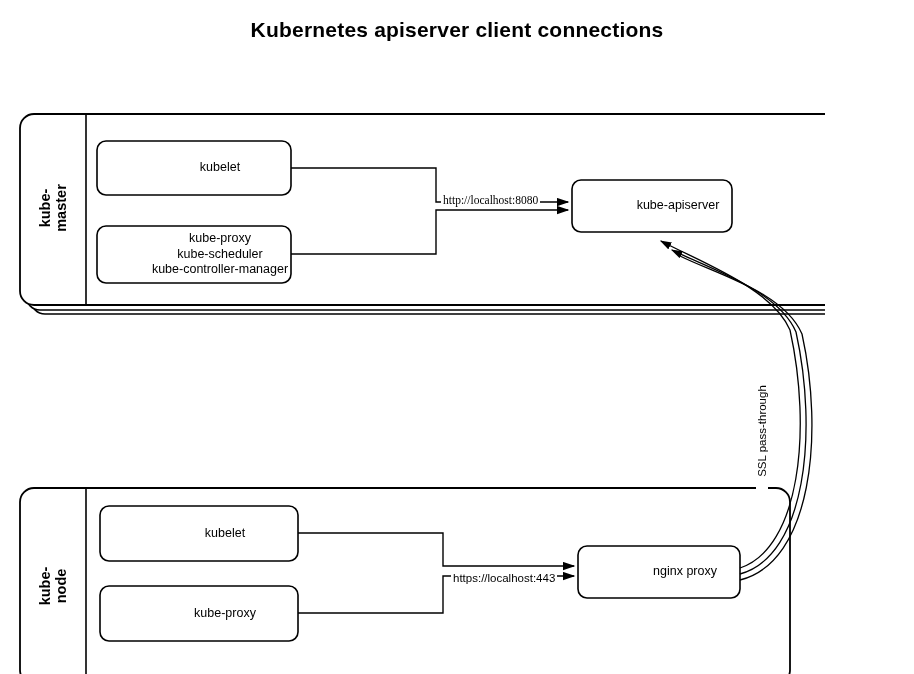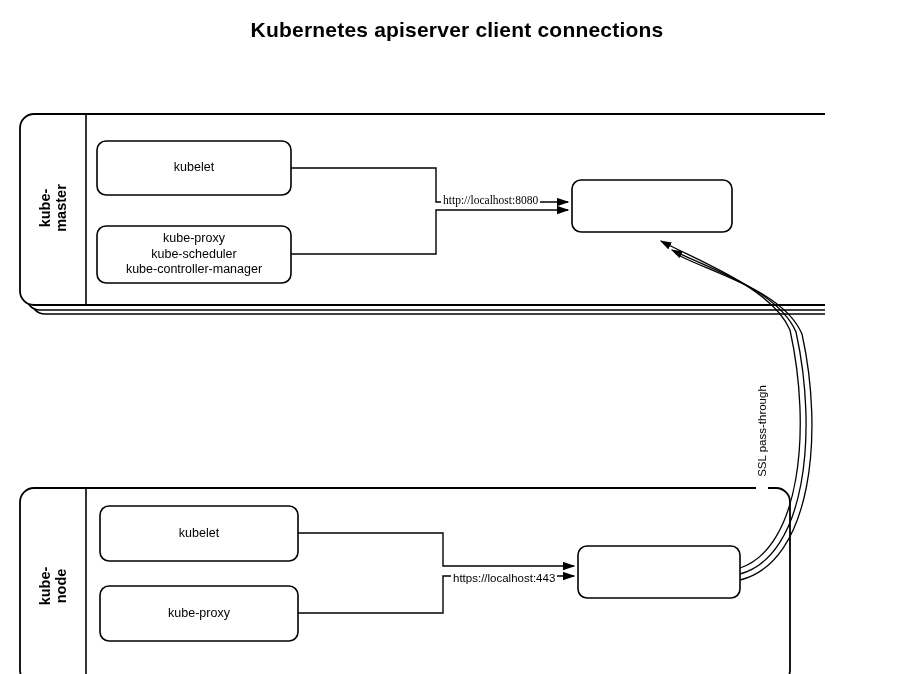--- a/index.html
+++ b/index.html
@@ -39,20 +39,21 @@
     position: absolute;
     display: flex;
     align-items: center;
     justify-content: center;
     text-align: center;
     font-size: 12.5px;
     color: #000000;
     line-height: 1.25;
     white-space: pre-line;
     pointer-events: none;
+    padding-left: 26px;
   }
   .group-label {
     position: absolute;
     font-size: 14.5px;
     font-weight: bold;
     color: #000000;
     transform-origin: center center;
     display: flex;
     align-items: center;
     justify-content: center;
@@ -127,20 +128,22 @@
     <span>kube-master</span>
   </div>
   <div class="group-label" style="left:21px; top:566px; width:64px; height:40px; transform: rotate(-90deg);">
     <span>kube-node</span>
   </div>
 
   <div class="box-label" style="left:97px; top:141px; width:194px; height:54px;">kubelet</div>
   <div class="box-label" style="left:97px; top:226px; width:194px; height:57px;">kube-proxy
 kube-scheduler
 kube-controller-manager</div>
+  <div class="box-label" style="left:572px; top:180px; width:160px; height:52px;">kube-apiserver</div>
   <div class="box-label" style="left:100px; top:506px; width:198px; height:55px;">kubelet</div>
   <div class="box-label" style="left:100px; top:586px; width:198px; height:55px;">kube-proxy</div>
+  <div class="box-label" style="left:578px; top:546px; width:162px; height:52px;">nginx proxy</div>
 
   <div class="edge-label" style="left:441px; top:194px;font-family:Liberation Serif, serif;">http://localhost:8080</div>
   <div class="edge-label" style="left:451px; top:572px;">https://localhost:443</div>
   <div class="edge-label vertical" style="left:700px; top:425px; width:120px; text-align:center; transform: rotate(-90deg);">SSL pass-through</div>
 
 </div>
 
 </body></html>

